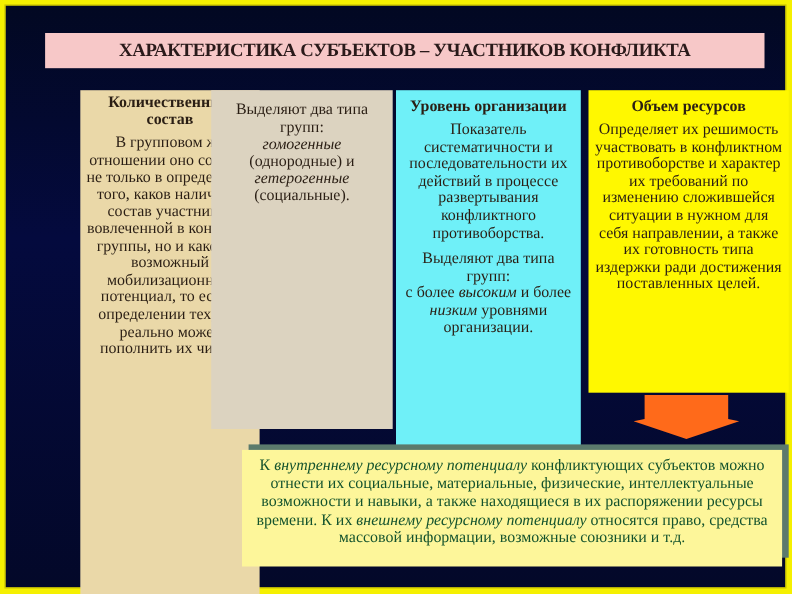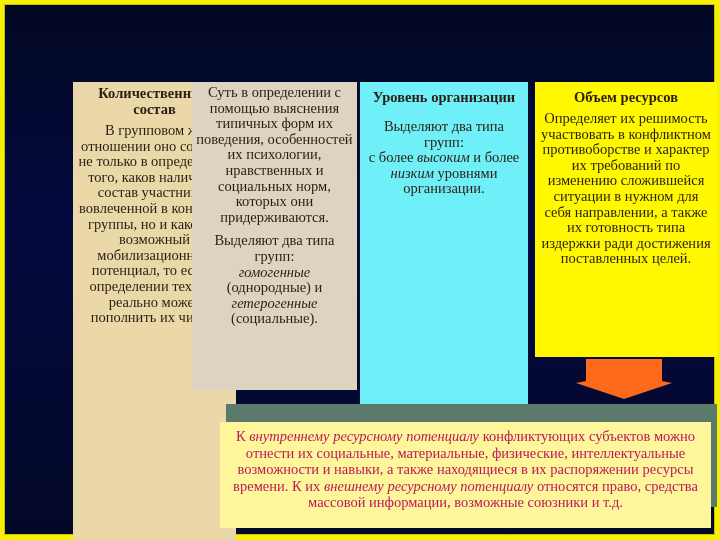--- a/index.html
+++ b/index.html
@@ -12,46 +12,47 @@
   .c1{left:20px;width:163px;height:496px;background:#ead8a8;margin-left:48px;}
   .c2{left:187px;width:165px;height:308px;background:#dcd3c0;}
   .c3{left:355px;width:168px;height:366px;background:#6ff0f8;}
   .c4{left:530px;width:182px;height:275px;background:#fff800;}
   .c3 .hd,.c4 .hd{margin-top:4px;}
   .u{}
   .i{font-style:italic;}
   .gap{height:8px;}
   .arrow{position:absolute;left:571px;top:354px;width:96px;height:40px;}
   .bottom-shadow{position:absolute;left:221px;top:399px;width:491px;height:103px;background:#5b7a6c;}
-  .bottom{position:absolute;left:215px;top:404px;width:491px;height:106px;background:#fdf69a;box-sizing:border-box;padding:6px 8px;text-align:center;font-size:14.5px;line-height:16.5px;color:#be185d;margin-top:13px;}
+  .bottom{position:absolute;left:215px;top:404px;width:491px;height:106px;background:#fdf69a;box-sizing:border-box;padding:6px 8px;text-align:center;font-size:14.5px;line-height:16.5px;color:#14532d;}
 </style>
 </head>
 <body>
 
 <div id="slide">
+  <div class="title">ХАРАКТЕРИСТИКА СУБЪЕКТОВ – УЧАСТНИКОВ КОНФЛИКТА</div>
 
   <div class="col c1">
     <div class="hd">Количественный состав</div>
     <div class="bd">В групповом же отношении оно состоит не только в определении того, каков наличный состав участников вовлеченной в конфликт группы, но и каков ее возможный мобилизационный потенциал, то есть в определении тех, кто реально может пополнить их число.</div>
   </div>
 
   <div class="col c2">
-    <div class="bd">Суть в определении с помощью выяснения типичных форм их поведения, особенностей их психологии, нравственных и социальных норм, которых они придерживаются.</div>
     <div class="gap"></div>
     <div class="bd">
       <span class="u">Выделяют два типа групп</span><span>:</span><br>
       <span class="i">гомогенные</span><br>
       <span>(однородные) и</span><br>
       <span class="i">гетерогенные</span><br>
       <span>(социальные).</span>
     </div>
   </div>
 
   <div class="col c3">
     <div class="hd">Уровень организации</div>
+    <div class="bd">Показатель систематичности и последовательности их действий в процессе развертывания конфликтного противоборства.</div>
     <div class="gap"></div>
     <div class="bd">
       <span class="u">Выделяют два типа групп</span><span>:</span><br>
       <span>с более</span> <span class="i">высоким</span> <span>и более</span> <span class="i">низким</span> <span>уровнями организации.</span>
     </div>
   </div>
 
   <div class="col c4">
     <div class="hd">Объем ресурсов</div>
     <div class="bd">Определяет их решимость участвовать в конфликтном противоборстве и характер их требований по изменению сложившейся ситуации в нужном для себя направлении, а также их готовность типа издержки ради достижения поставленных целей.</div>

